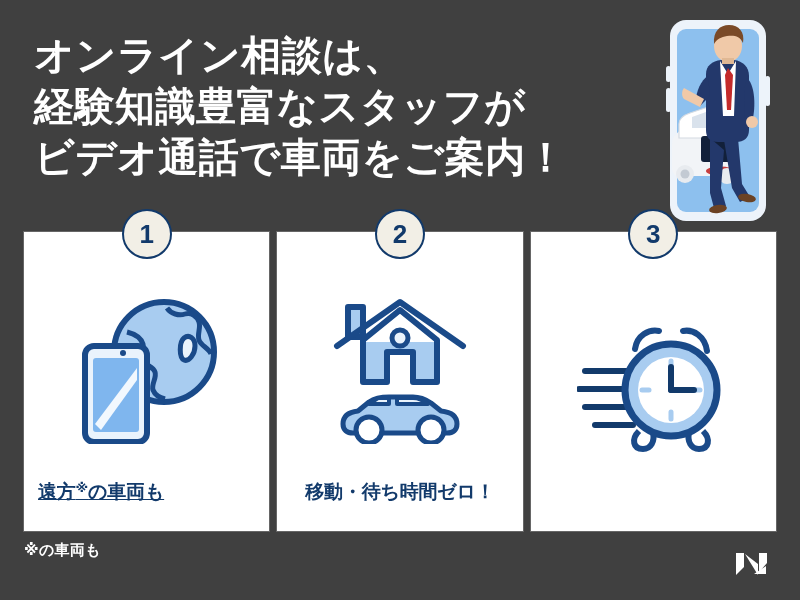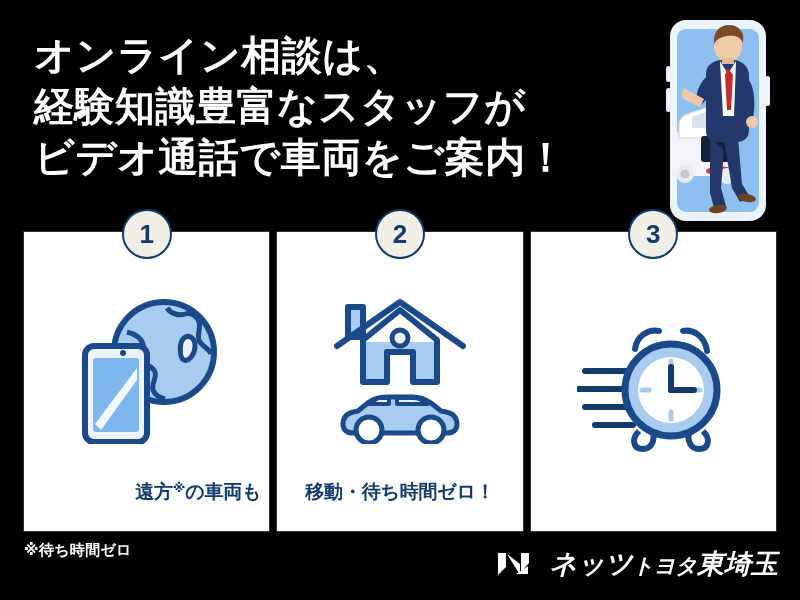--- a/index.html
+++ b/index.html
@@ -2,21 +2,21 @@
 <html><head>
 <meta charset="utf-8">
 <style>
   html,body{margin:0;padding:0;}
   body{
     width:800px;height:600px;overflow:hidden;
     background:#04408C;
     font-family:"Liberation Sans","DejaVu Sans",sans-serif;
     -webkit-font-smoothing:antialiased;
   }
-  .banner{position:relative;width:800px;height:600px;background:#000000;overflow:hidden;}
+  .banner{position:relative;width:800px;height:600px;background:#404040;overflow:hidden;}
 
   
   .headline{
     position:absolute;left:34px;top:30px;width:600px;
     color:#ffffff;font-weight:bold;
     font-size:40px;line-height:1.28;letter-spacing:0.5px;
     white-space:pre-line;
   }
 
   
@@ -42,21 +42,21 @@
   .card-icon{
     flex:1 1 auto;display:flex;align-items:center;justify-content:center;
     width:100%;padding-top:26px;
   }
   .card-icon svg{display:block;}
   .card-caption{
     color:#123A6B;font-weight:bold;font-size:19px;line-height:1.35;
     text-align:right;white-space:pre-line;padding:0 8px 26px;
     letter-spacing:-0.2px;
   }
-  .card-caption.left{text-align:right;width:100%;padding-left:22px;box-sizing:border-box;}
+  .card-caption.left{text-align:left;width:100%;padding-left:14px;box-sizing:border-box;text-decoration:underline;}
   .card-caption .ref{font-size:13px;vertical-align:top;}
 
   
   .footnote{
     position:absolute;left:24px;top:541px;
     color:#ffffff;font-weight:bold;font-size:15px;letter-spacing:0.3px;
   }
   .logo{
     position:absolute;right:22px;top:545px;height:38px;
     display:flex;align-items:center;gap:10px;
@@ -203,25 +203,24 @@
           </g>
 
           <line x1="94" y1="63" x2="94" y2="40" stroke="#123A6B" stroke-width="6" stroke-linecap="round"></line>
           <line x1="94" y1="63" x2="117" y2="63" stroke="#123A6B" stroke-width="6" stroke-linecap="round"></line>
         </svg>
       </div>
     </div>
 
   </div>
 
-  <div class="footnote">※待ち時間ゼロ</div>
+  <div class="footnote">※の車両も</div>
 
   <div class="logo">
     <svg class="logo-mark" viewBox="0 0 44 26" xmlns="http://www.w3.org/2000/svg">
       <path d="M2 2 L2 24 L10 16 L10 2 Z" fill="#ffffff"></path>
       <path d="M11 3 L24 24 L24 13 Z" fill="#ffffff"></path>
       <path d="M25 2 L33 2 L33 12 L25 21 Z" fill="#ffffff"></path>
       <path d="M20 23 L32 23 L32 15 Z" fill="#ffffff"></path>
     </svg>
-    <div class="logo-text"><span>ネッツ</span><span class="sm">トヨタ</span><span>東埼玉</span></div>
   </div>
 
 </div>
 
 </body></html>

